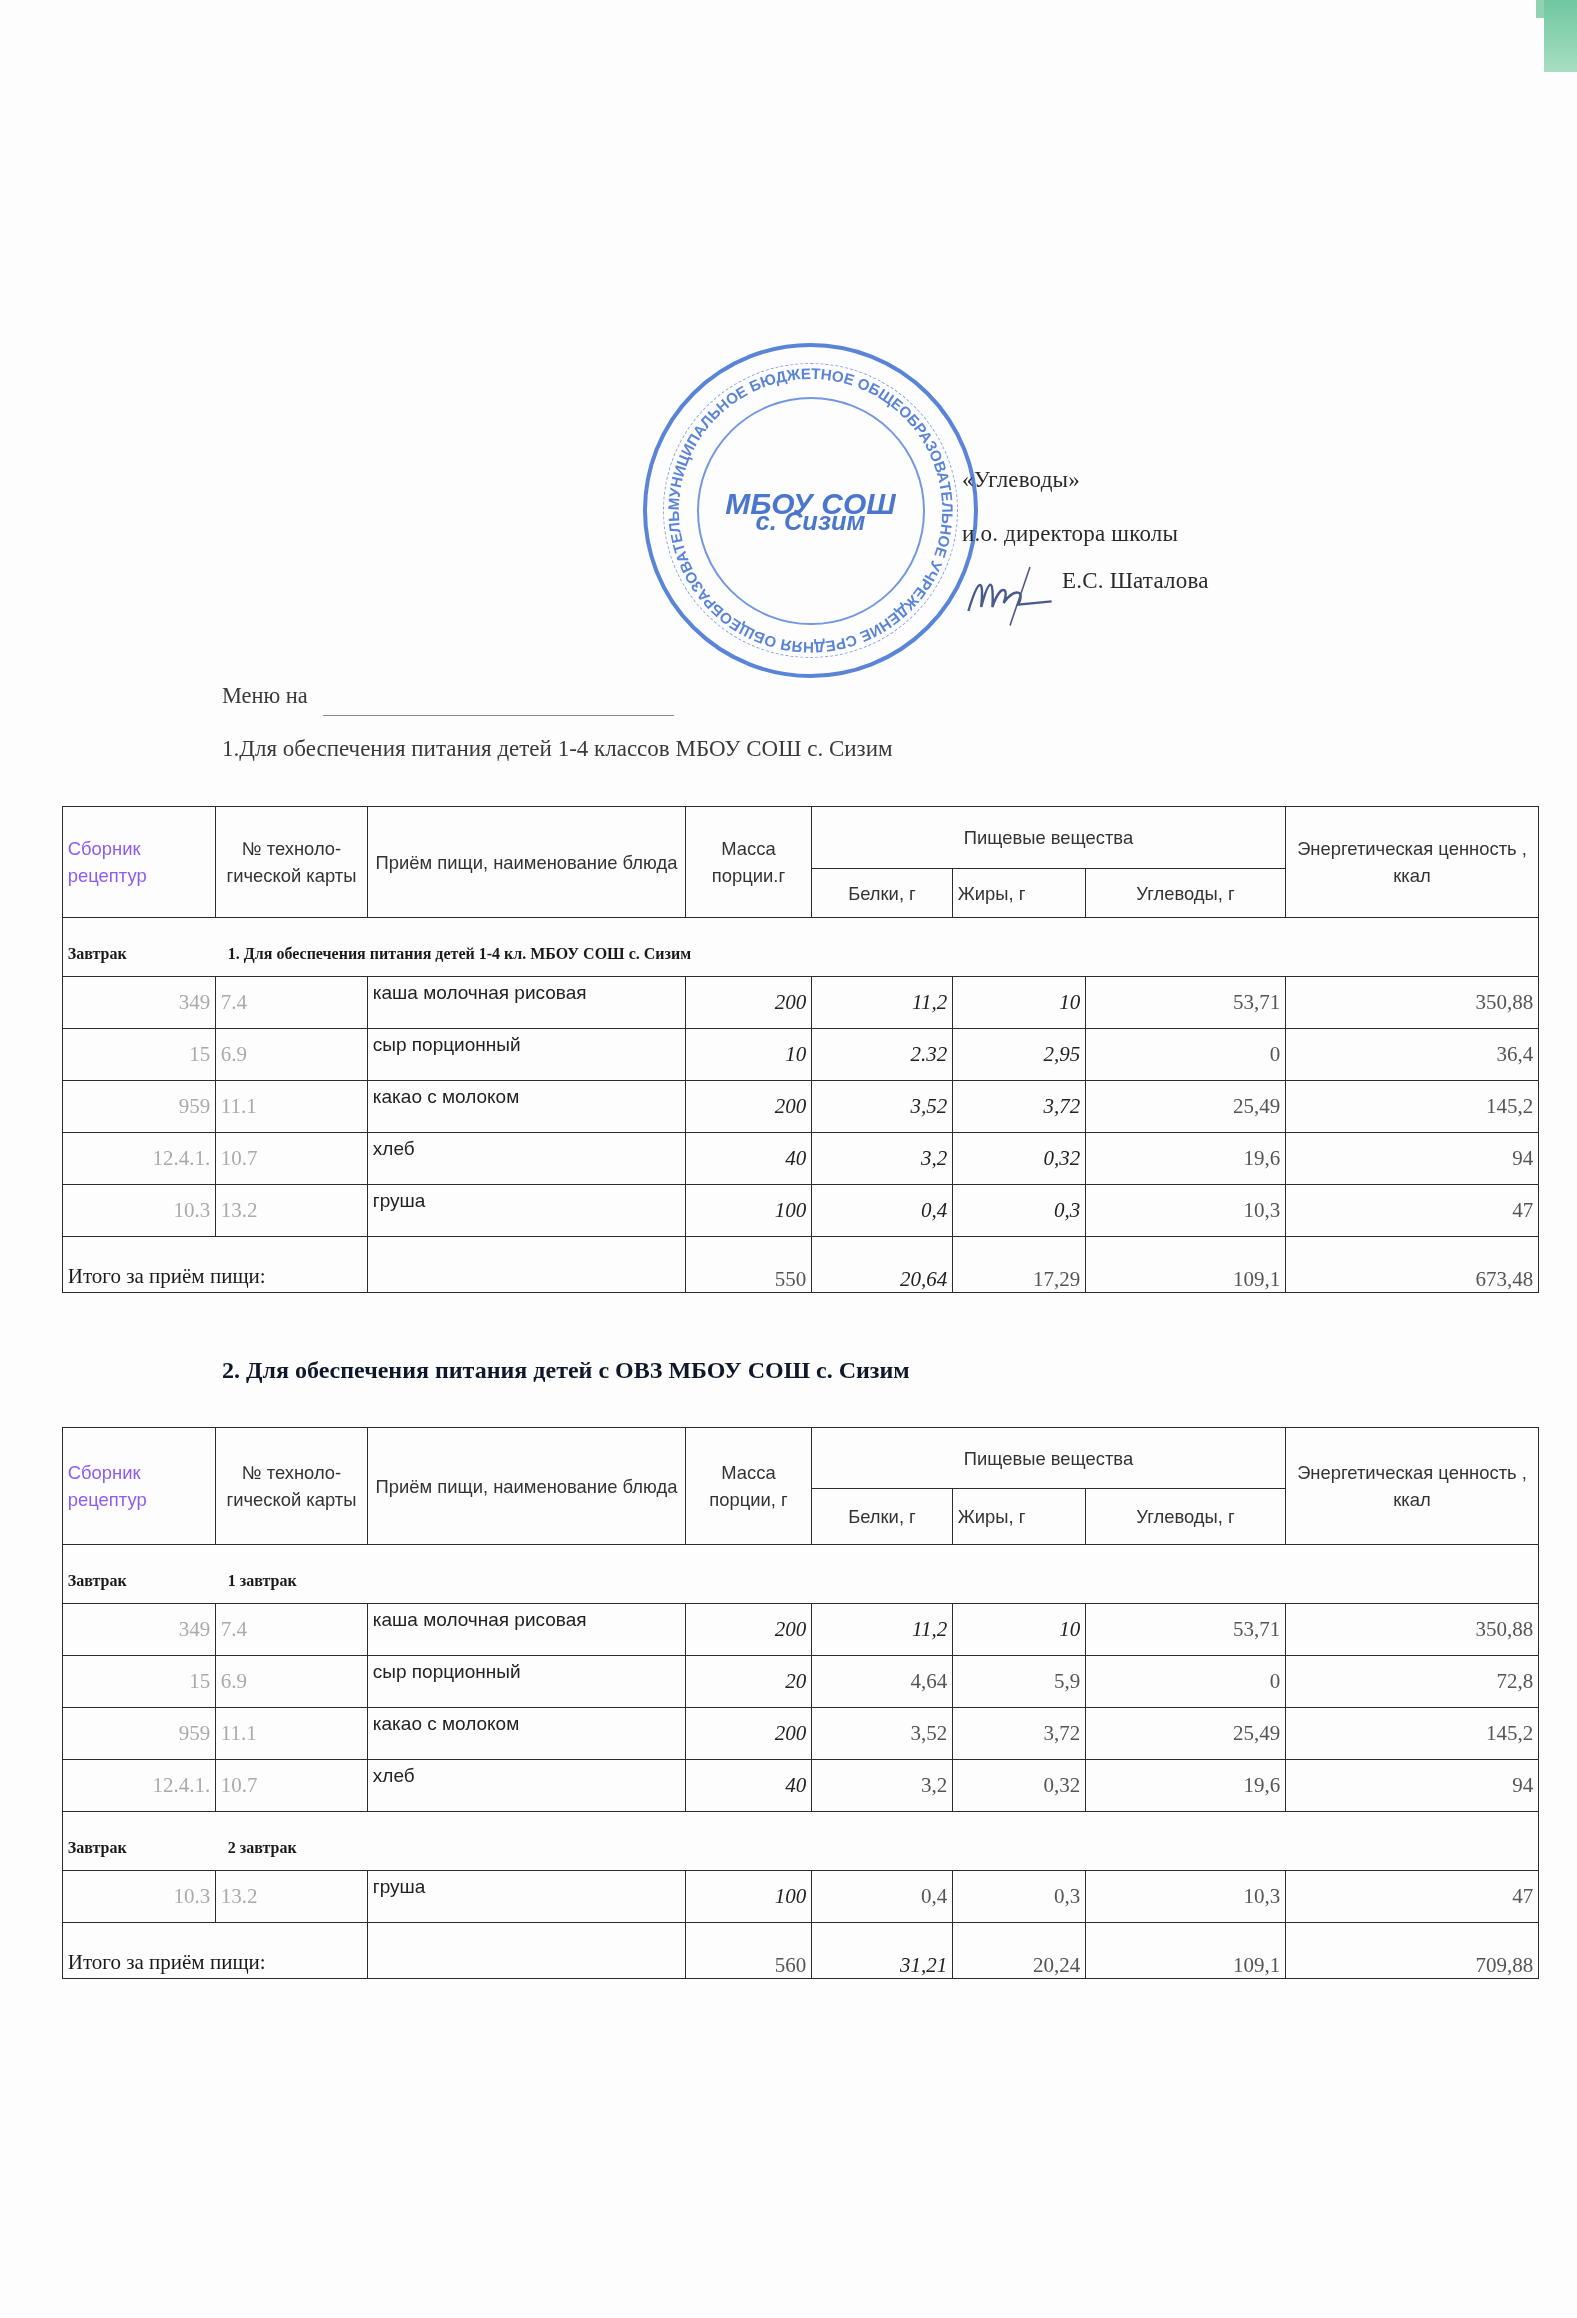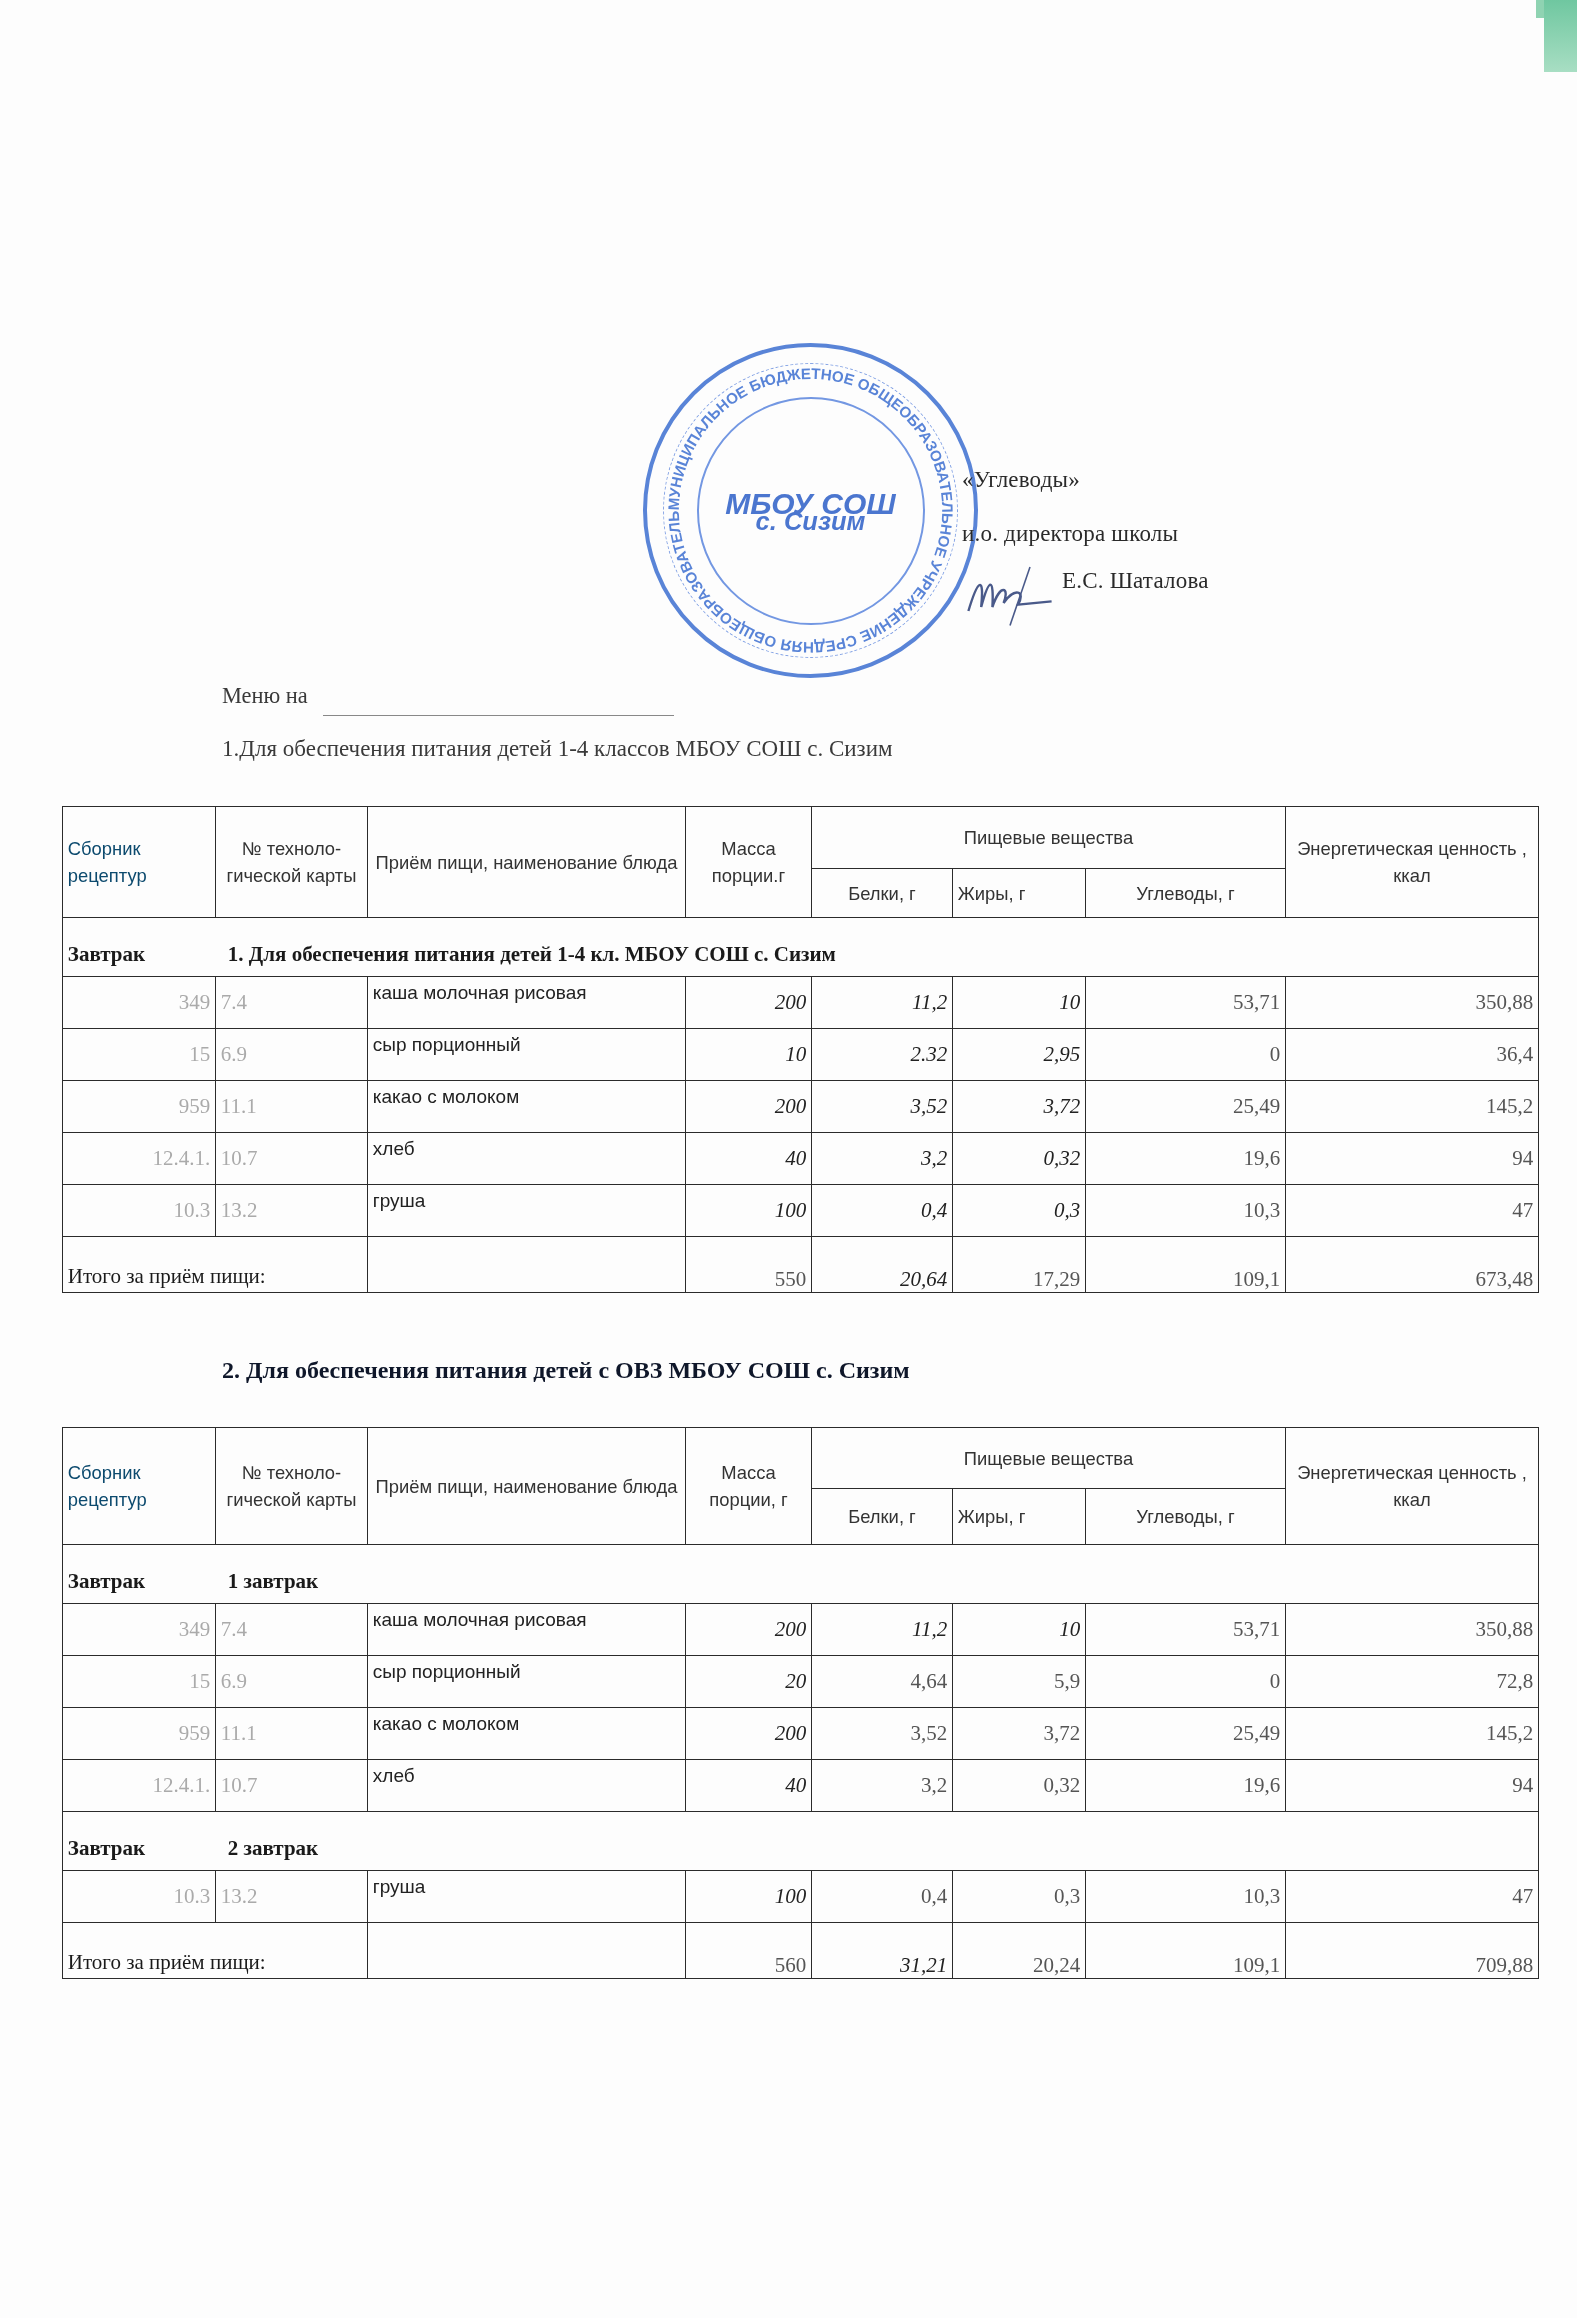--- a/index.html
+++ b/index.html
@@ -14,28 +14,28 @@
   .stamp .t2{position:absolute;left:0;width:327px;text-align:center;top:160px;font-family:"Liberation Sans",sans-serif;font-weight:bold;font-style:italic;font-size:25.5px;color:#2d5fc7;}
   .stamp .rt{position:absolute;left:0;top:0;width:327px;height:327px;}
   .sig{position:absolute;left:962px;top:563px;width:96px;height:64px;}
   .menu-line{position:absolute;left:222px;top:683px;font-size:22.4px;color:#3a3a3a;}
   .menu-blank{position:absolute;left:323px;top:715px;width:351px;border-bottom:1.6px solid #888;}
   .subtitle1{position:absolute;left:222px;top:736px;font-size:23px;color:#3a3a3a;}
   .subtitle2{position:absolute;left:222px;top:1357px;font-size:24px;font-weight:bold;color:#0f172a;}
   table.menu{position:absolute;left:62px;border-collapse:collapse;table-layout:fixed;}
   table.menu td, table.menu th{border:1.6px solid #2b2b2b;padding:0 4.8px;font-weight:normal;overflow:hidden;white-space:nowrap;}
   table.menu th{font-family:"Liberation Sans",sans-serif;font-size:18.4px;color:#333;text-align:center;line-height:27px;white-space:normal;}
-  table.menu th.left{text-align:left;color:#0c4a6e;}
+  table.menu th.left{text-align:left;color:#8b5cf6;}
   table.menu td{font-size:21px;font-family:"Liberation Serif",serif;}
   td.num{text-align:right;color:#555;}
   td.num.dark{color:#222;font-style:italic;}
   td.name{font-family:"Liberation Sans",sans-serif !important;font-size:19px !important;color:#222;vertical-align:top;padding-top:4.8px !important;}
   td.code{text-align:right;color:#aaa;}
   td.tech{text-align:left;color:#aaa;}
-  tr.section td{border-left:1.6px solid #2b2b2b;border-right:1.6px solid #2b2b2b;font-weight:bold;font-size:21px;padding-top:14.4px;}
+  tr.section td{border-left:1.6px solid #2b2b2b;border-right:1.6px solid #2b2b2b;font-weight:bold;font-size:16px;padding-top:14.4px;}
   tr.total td{font-weight:normal;}
   .sec-label{display:inline-block;width:160px;font-weight:bold;}
   .bold{font-weight:bold;}
 </style>
 </head>
 <body>
 
 <div class="corner-mark"></div>
 
 <div class="stamp">

